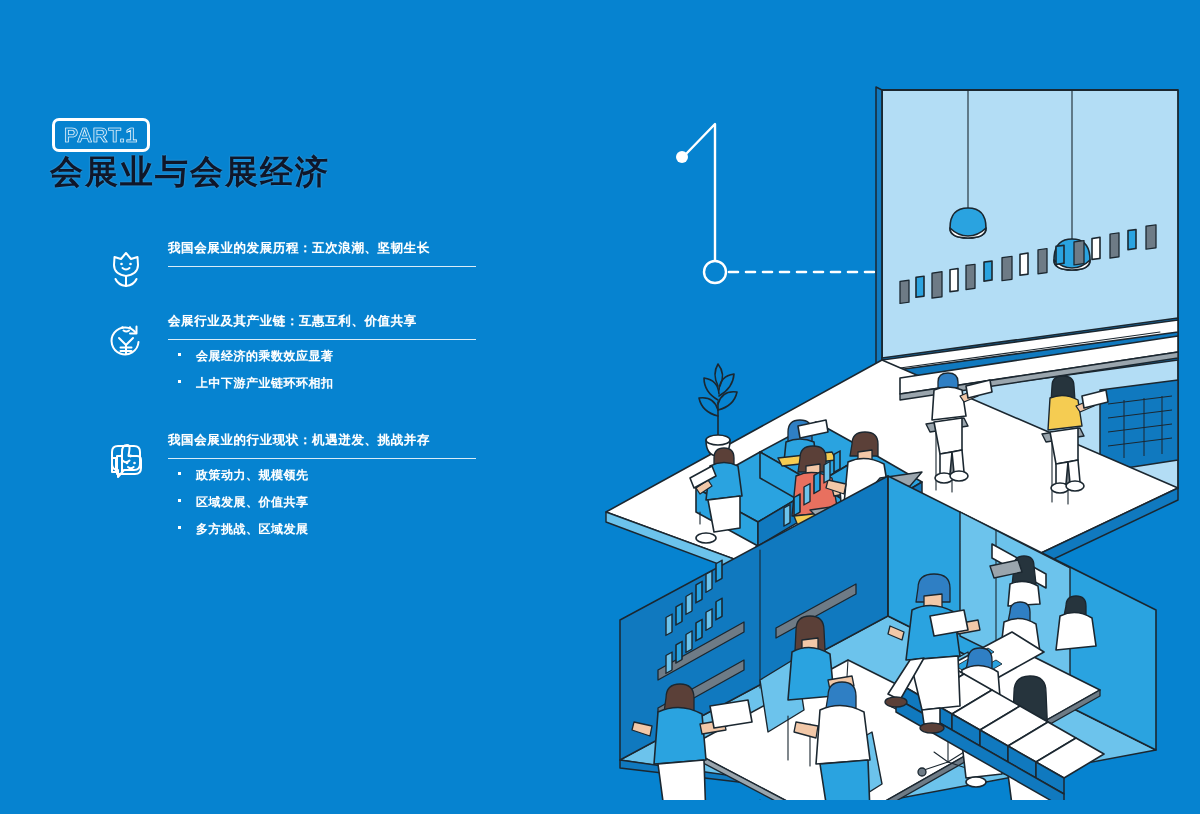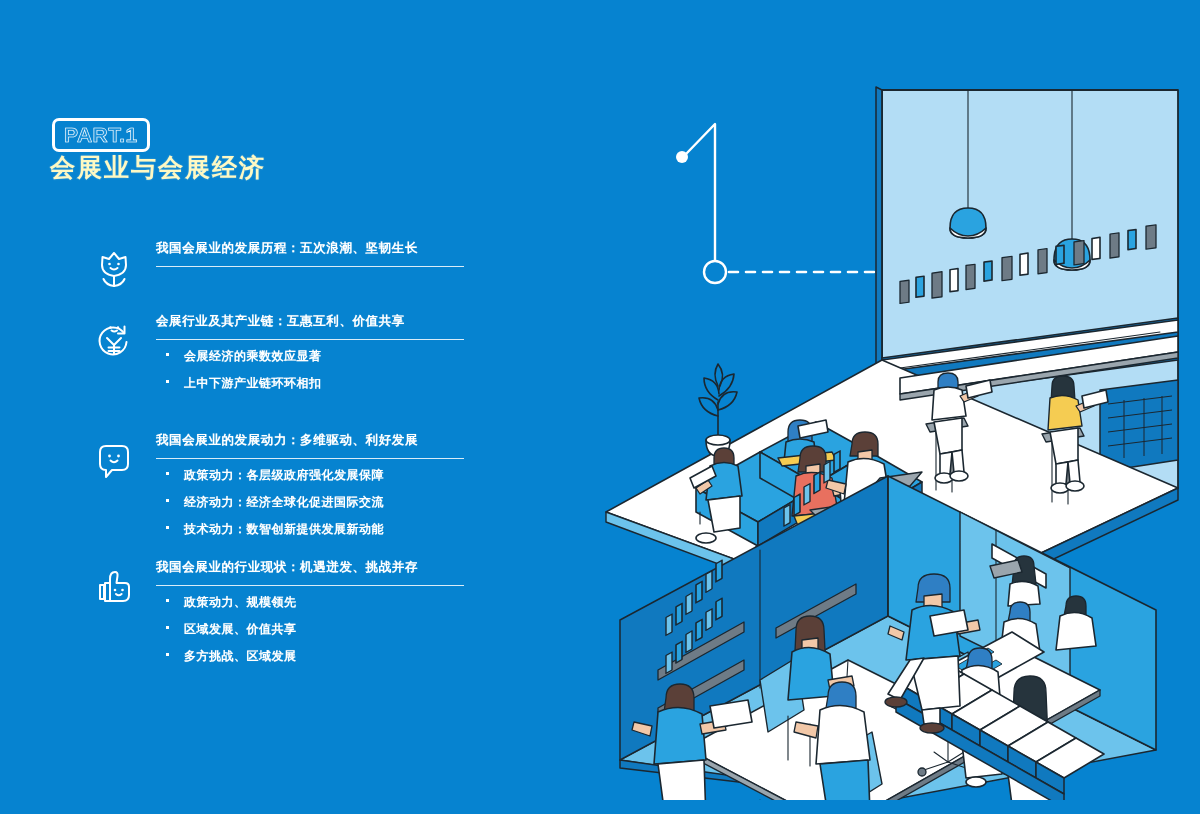--- a/index.html
+++ b/index.html
@@ -25,29 +25,29 @@
     letter-spacing:0.5px;
     line-height:1;
     color:#1a8fd8;
     -webkit-text-stroke:0.6px #ffffff;
     text-shadow:0 0 1px rgba(255,255,255,.55);
     background:transparent;
   }
 
   .part-title {
     position:absolute; left:50px; top:152px;
-    font-size:25px;
+    font-size:33px;
     font-weight:bold;
     letter-spacing:2px;
     line-height:1.22;
-    color:#fef9c3;
+    color:#0f172a;
     text-shadow:0 0 2px rgba(255,255,255,.30);
   }
 
-  .sections { position:absolute; left:90px; top:240px; width:400px; }
+  .sections { position:absolute; left:102px; top:240px; width:400px; }
 
   .section { position:relative; }
 
   .sec-icon {
     position:absolute; left:0; top:4px;
     width:48px; height:50px;
     display:flex; align-items:center; justify-content:center;
   }
   .sec-icon svg { display:block; }
 
@@ -162,29 +162,20 @@
       <div class="section sec-3">
         <div class="sec-icon">
           <svg width="42" height="42" viewBox="0 0 42 42">
             <g fill="none" stroke="#ffffff" stroke-width="2" stroke-linecap="round" stroke-linejoin="round">
               <path d="M13 6 L29 6 Q35 6 35 12 L35 24 Q35 30 29 30 L19 30 L13 37 L13 30 Q7 30 7 24 L7 12 Q7 6 13 6 Z"></path>
               <circle cx="16.5" cy="16" r="1.4" fill="#ffffff" stroke="none"></circle>
               <circle cx="25.5" cy="16" r="1.4" fill="#ffffff" stroke="none"></circle>
               <path d="M17.5 20.5 Q21 24 24.5 20.5"></path>
             </g>
           </svg>
-        </div>
-        <div class="sec-body">
-          <div class="sec-head">我国会展业的发展动力：多维驱动、利好发展</div>
-          <div class="sec-rule"></div>
-          <ul class="bullets">
-            <li class="bullet">政策动力：各层级政府强化发展保障</li>
-            <li class="bullet">经济动力：经济全球化促进国际交流</li>
-            <li class="bullet">技术动力：数智创新提供发展新动能</li>
-          </ul>
         </div>
       </div>
 
       <div class="section sec-4">
         <div class="sec-icon">
           <svg width="44" height="42" viewBox="0 0 44 42">
             <g fill="none" stroke="#ffffff" stroke-width="2" stroke-linecap="round" stroke-linejoin="round">
               <path d="M18 16 L18 12 Q18 5 23 5 Q26 5 25.5 9 L24.5 16 L33 16 Q37 16 37 20 L37 28 Q37 34 31 34 L18 34 Z"></path>
               <path d="M18 16 L13 16 L13 34 L18 34"></path>
               <path d="M8 18 L12 18 L12 32 L8 32 Z"></path>

